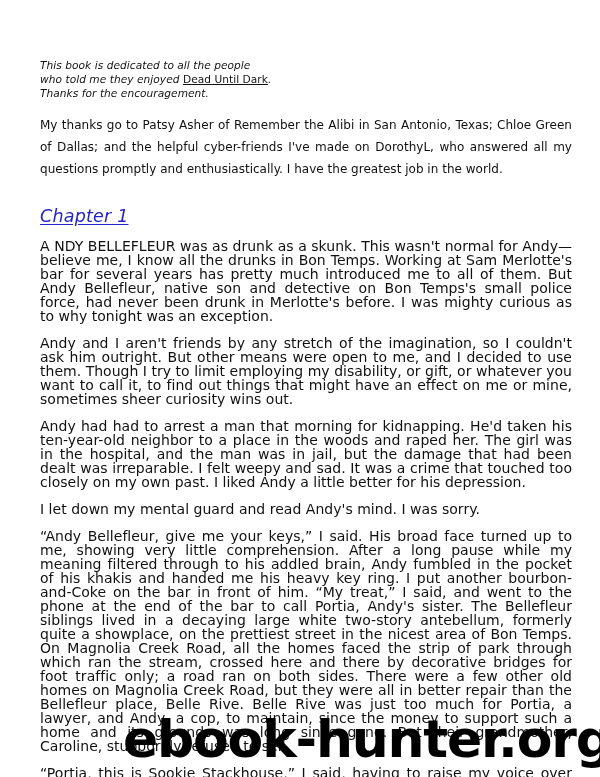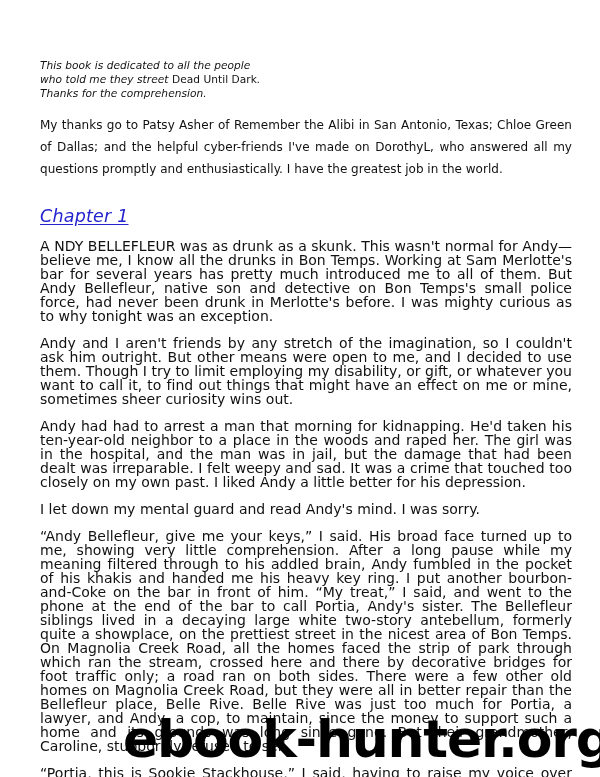--- a/index.html
+++ b/index.html
@@ -28,20 +28,21 @@
   .dedication {
     font-style: italic;
     font-size: 10.6px;
     line-height: 14.1px;
     color: #111;
     margin: 0 0 14px 0;
     letter-spacing: 0.05px;
   }
   .dedication .roman {
     font-style: normal;
+    text-decoration: underline;
   }
   .ded-line { display: block; }
 
   .acks {
     font-size: 12px;
     line-height: 22px;
     margin: 0 0 16px 0;
     text-align: justify;
     color: #111;
     letter-spacing: 0.02px;
@@ -85,22 +86,22 @@
     user-select: none;
   }
 </style>
 </head>
 <body>
 
 <div class="page">
 
   <div class="dedication">
     <span class="ded-line">This book is dedicated to all the people</span>
-    <span class="ded-line"><span>who told me they street </span><span class="roman">Dead Until Dark</span><span>.</span></span>
-    <span class="ded-line">Thanks for the comprehension.</span>
+    <span class="ded-line"><span>who told me they enjoyed </span><span class="roman">Dead Until Dark</span><span>.</span></span>
+    <span class="ded-line">Thanks for the encouragement.</span>
   </div>
 
   <p class="acks">My thanks go to Patsy Asher of Remember the Alibi in San Antonio, Texas; Chloe Green of Dallas; and the helpful cyber-friends I've made on DorothyL, who answered all my questions promptly and enthusiastically. I have the greatest job in the world.</p>
 
   <span class="chapter-wrap"><a class="chapter-heading" href="#">Chapter 1</a></span>
 
   <p class="body">A NDY BELLEFLEUR was as drunk as a skunk. This wasn't normal for Andy—believe me, I know all the drunks in Bon Temps. Working at Sam Merlotte's bar for several years has pretty much introduced me to all of them. But Andy Bellefleur, native son and detective on Bon Temps's small police force, had never been drunk in Merlotte's before. I was mighty curious as to why tonight was an exception.</p>
   <p class="body">Andy and I aren't friends by any stretch of the imagination, so I couldn't ask him outright. But other means were open to me, and I decided to use them. Though I try to limit employing my disability, or gift, or whatever you want to call it, to find out things that might have an effect on me or mine, sometimes sheer curiosity wins out.</p>
   <p class="body">Andy had had to arrest a man that morning for kidnapping. He'd taken his ten-year-old neighbor to a place in the woods and raped her. The girl was in the hospital, and the man was in jail, but the damage that had been dealt was irreparable. I felt weepy and sad. It was a crime that touched too closely on my own past. I liked Andy a little better for his depression.</p>
   <p class="body">I let down my mental guard and read Andy's mind. I was sorry.</p>

